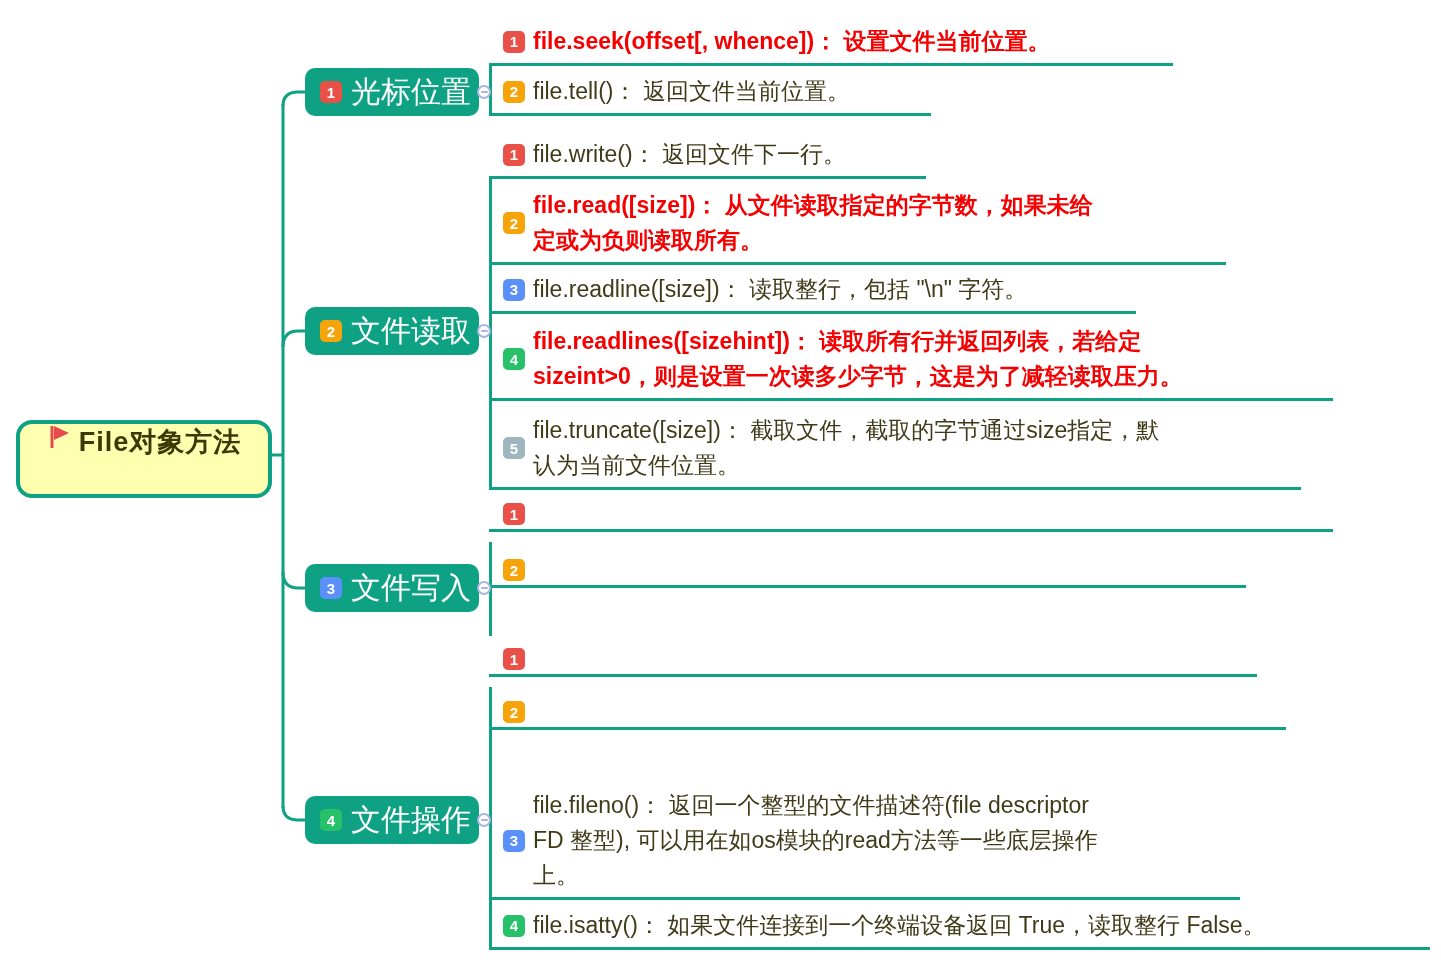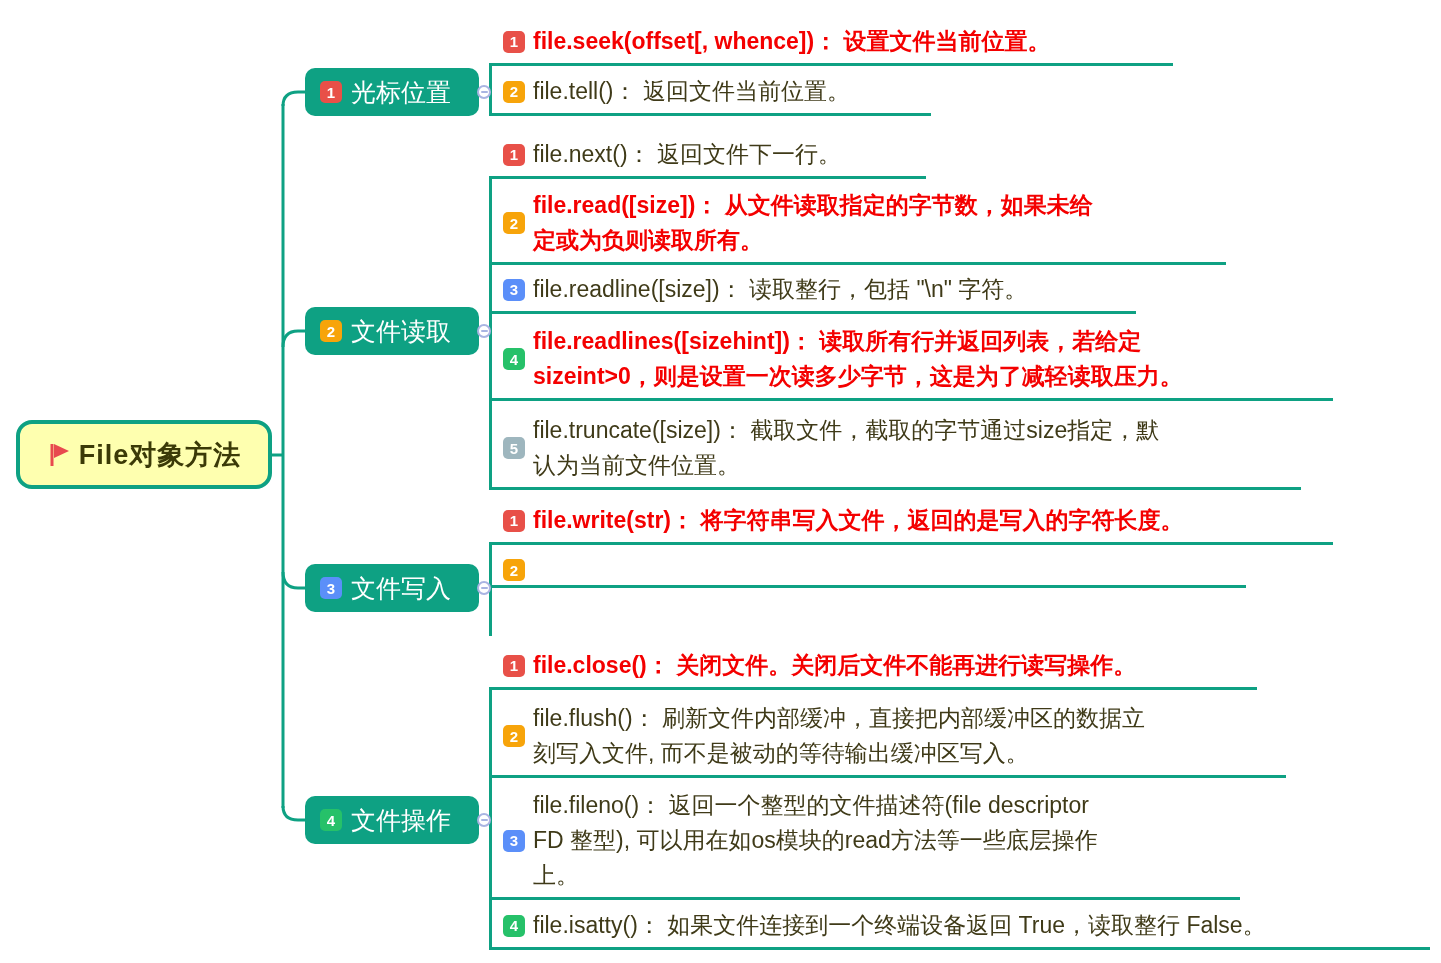--- a/index.html
+++ b/index.html
@@ -6,37 +6,37 @@
   html,body { width:1441px; height:963px; }
   body {
     position:relative; background:#ffffff; overflow:hidden;
     font-family:"Liberation Sans","DejaVu Sans",sans-serif;
   }
   .stage { position:absolute; inset:0; width:1441px; height:963px; }
   svg.links { position:absolute; left:0; top:0; z-index:0; pointer-events:none; }
 
   
   .root-node {
-    position:absolute; left:16px; top:420px; width:256px; height:69px;
+    position:absolute; left:16px; top:420px; width:256px; height:78px;
     background:#feffaf; border:4px solid #0ea183; border-radius:16px;
-    display:flex; align-items:center; justify-content:center; gap:8px;
+    display:flex; align-items:flex-start; justify-content:center; gap:8px;
     z-index:2; cursor:pointer;
   }
   .root-node .label {
     font-size:27px; font-weight:bold; color:#3b3a07; letter-spacing:1px;
   }
 
   
   .branch {
     position:absolute; left:305px; width:174px; height:48px;
     background:#0ea183; border-radius:10px;
     display:flex; align-items:center; padding-left:15px; gap:9px;
     z-index:2; cursor:pointer;
   }
-  .branch .label { color:#ffffff; font-size:25px; }
+  .branch .label { color:#ffffff; font-size:30px; }
 
   
   .badge {
     flex:0 0 auto; width:22px; height:22px; border-radius:5px;
     display:flex; align-items:center; justify-content:center;
     color:#ffffff; font-size:15px; font-weight:bold; line-height:1;
   }
   .b1 { background:#e85048; }
   .b2 { background:#f7a40a; }
   .b3 { background:#5b8ff9; }
@@ -131,21 +131,21 @@
     <span class="badge b1">1</span>
     <span class="txt red">file.seek(offset[, whence])： 设置文件当前位置。</span>
   </div>
   <div class="leaf" style="left:489px; top:74px; width:442px;">
     <span class="badge b2">2</span>
     <span class="txt">file.tell()： 返回文件当前位置。</span>
   </div>
 
   <div class="leaf" style="left:489px; top:137px; width:437px;">
     <span class="badge b1">1</span>
-    <span class="txt">file.next()： 返回文件下一行。</span>
+    <span class="txt">file.write()： 返回文件下一行。</span>
   </div>
   <div class="leaf" style="left:489px; top:188px; width:737px;">
     <span class="badge b2">2</span>
     <span class="txt red">file.read([size])： 从文件读取指定的字节数，如果未给
 定或为负则读取所有。</span>
   </div>
   <div class="leaf" style="left:489px; top:272px; width:647px;">
     <span class="badge b3">3</span>
     <span class="txt">file.readline([size])： 读取整行，包括 "\n" 字符。</span>
   </div>
@@ -155,34 +155,30 @@
 sizeint&gt;0，则是设置一次读多少字节，这是为了减轻读取压力。</span>
   </div>
   <div class="leaf" style="left:489px; top:413px; width:812px;">
     <span class="badge b5">5</span>
     <span class="txt">file.truncate([size])： 截取文件，截取的字节通过size指定，默
 认为当前文件位置。</span>
   </div>
 
   <div class="leaf" style="left:489px; top:503px; width:844px;">
     <span class="badge b1">1</span>
-    <span class="txt red">file.write(str)： 将字符串写入文件，返回的是写入的字符长度。</span>
   </div>
   <div class="leaf" style="left:489px; top:559px; width:757px;">
     <span class="badge b2">2</span>
   </div>
 
   <div class="leaf" style="left:489px; top:648px; width:768px;">
     <span class="badge b1">1</span>
-    <span class="txt red">file.close()： 关闭文件。关闭后文件不能再进行读写操作。</span>
   </div>
   <div class="leaf" style="left:489px; top:701px; width:797px;">
     <span class="badge b2">2</span>
-    <span class="txt">file.flush()： 刷新文件内部缓冲，直接把内部缓冲区的数据立
-刻写入文件, 而不是被动的等待输出缓冲区写入。</span>
   </div>
   <div class="leaf" style="left:489px; top:788px; width:751px;">
     <span class="badge b3">3</span>
     <span class="txt">file.fileno()： 返回一个整型的文件描述符(file descriptor
 FD 整型), 可以用在如os模块的read方法等一些底层操作
 上。</span>
   </div>
   <div class="leaf" style="left:489px; top:908px; width:941px;">
     <span class="badge b4">4</span>
     <span class="txt">file.isatty()： 如果文件连接到一个终端设备返回 True，读取整行 False。</span>

